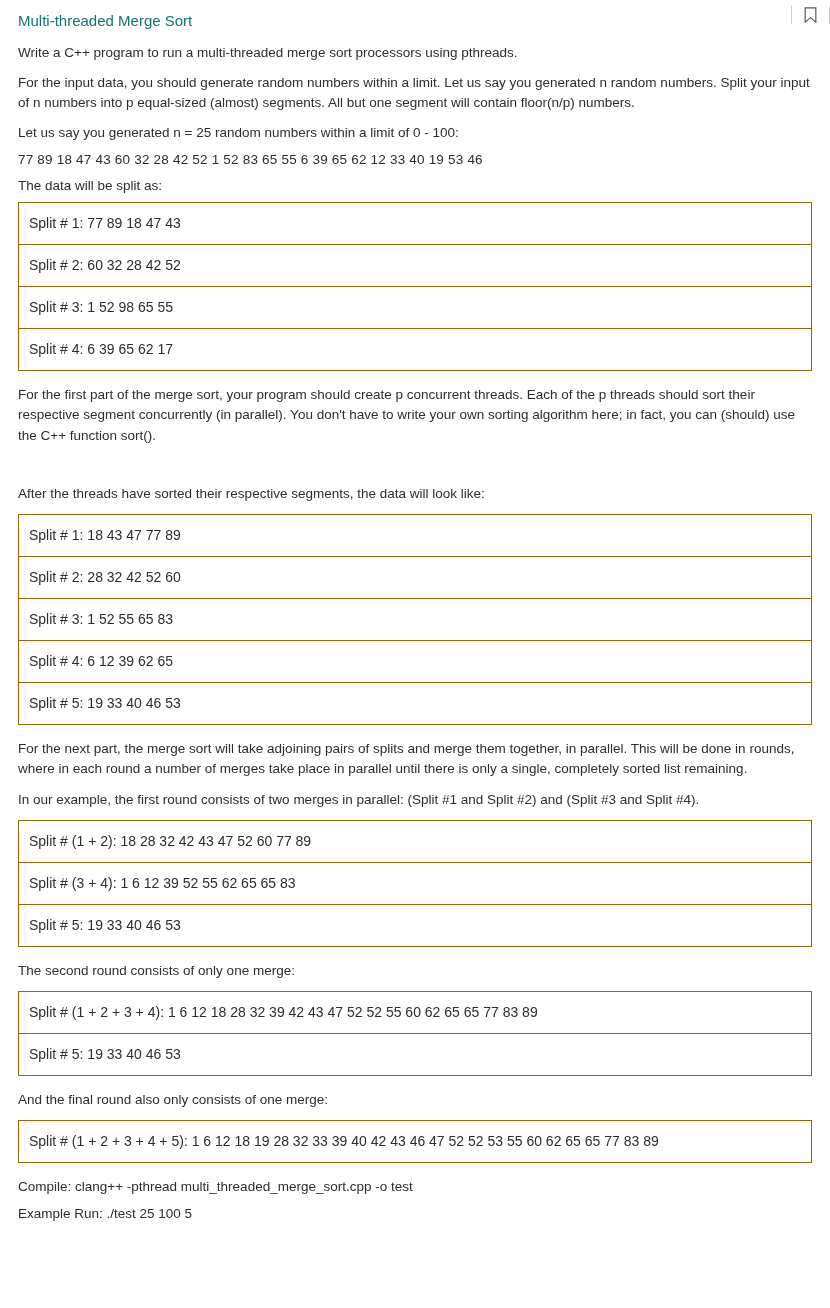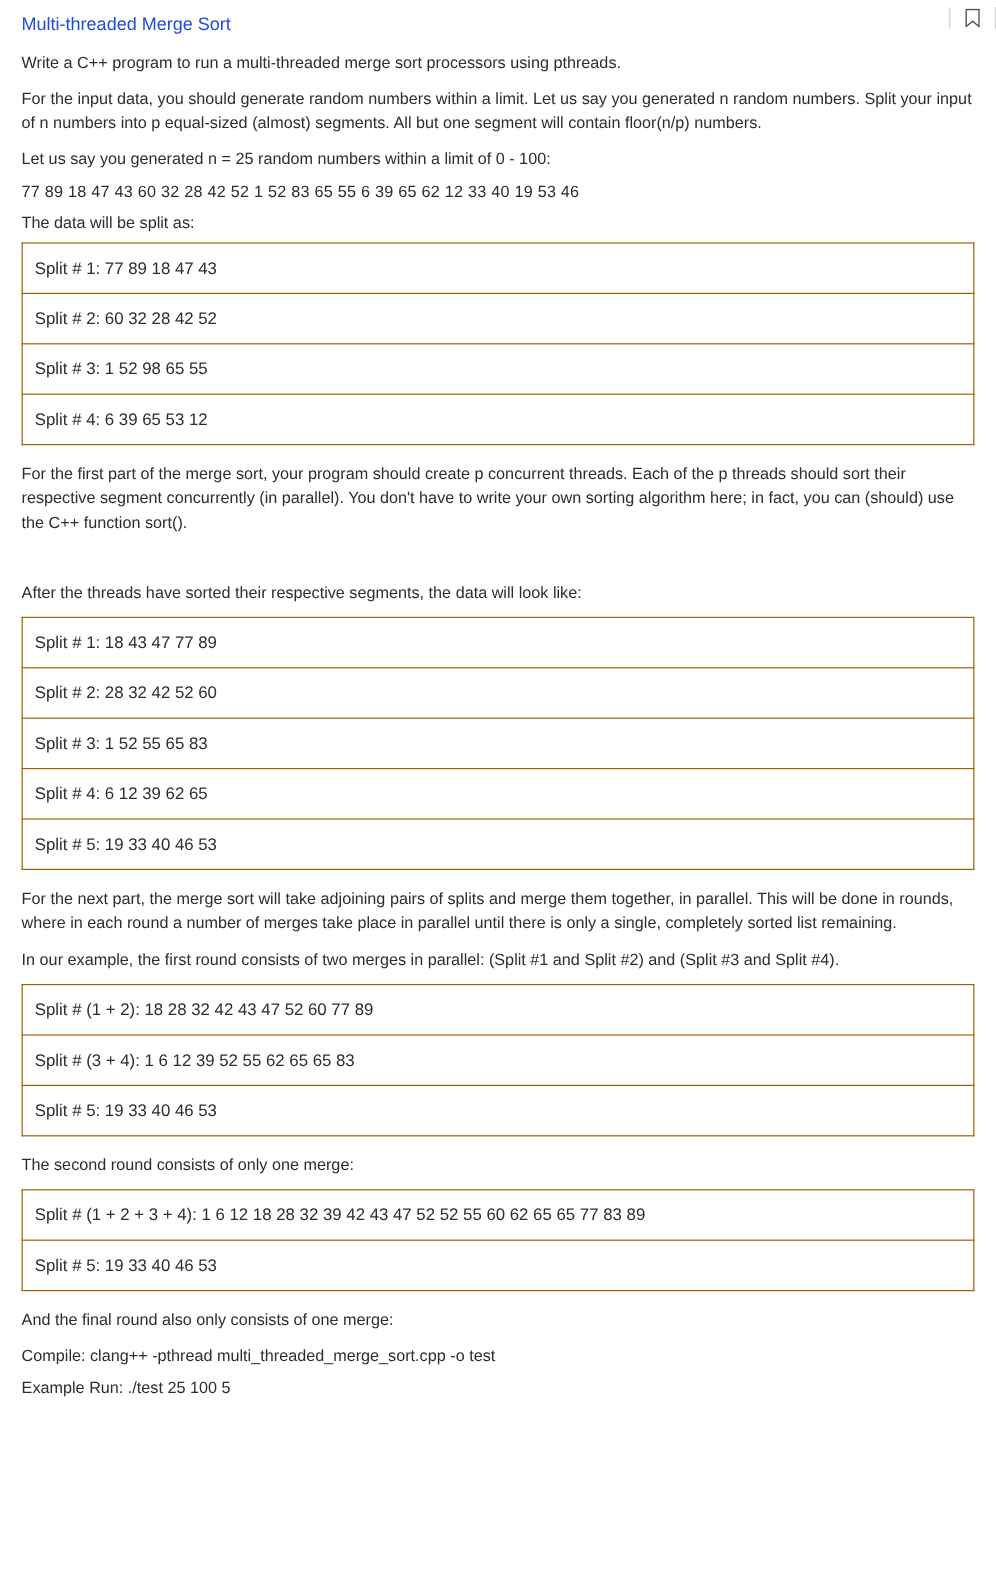--- a/index.html
+++ b/index.html
@@ -32,21 +32,21 @@
     background: #d0d0d0;
   }
   .bm {
     width: 13px;
     height: 16px;
   }
   h1.title {
     font-size: 15px;
     font-weight: 400;
     margin: 0 0 10px 0;
-    color: #1d4ed8;
+    color: #0f766e;
   }
   p.para {
     margin: 0 0 10px 0;
   }
   p.line {
     margin: 0 0 6px 0;
   }
   .numbers {
     font-family: "Segoe UI", Arial, sans-serif;
     letter-spacing: 0.2px;
@@ -96,21 +96,21 @@
         <tr>
           <td>Split # 1: 77 89 18 47 43</td>
         </tr>
     <tr>
           <td>Split # 2: 60 32 28 42 52</td>
         </tr>
     <tr>
           <td>Split # 3: 1 52 98 65 55</td>
         </tr>
     <tr>
-          <td>Split # 4: 6 39 65 53 12</td>
+          <td>Split # 4: 6 39 65 62 17</td>
         </tr>
   </tbody>
     </table>
 
   <p class="para">For the first part of the merge sort, your program should create p concurrent threads. Each of the p threads should sort their respective segment concurrently (in parallel). You don't have to write your own sorting algorithm here; in fact, you can (should) use the C++ function sort().</p>
 
   <div class="spacer-med"></div>
 
   <p class="para">After the threads have sorted their respective segments, the data will look like:</p>
 
@@ -160,17 +160,24 @@
           <td>Split # (1 + 2 + 3 + 4): 1 6 12 18 28 32 39 42 43 47 52 52 55 60 62 65 65 77 83 89</td>
         </tr>
     <tr>
           <td>Split # 5: 19 33 40 46 53</td>
         </tr>
   </tbody>
     </table>
 
   <p class="para">And the final round also only consists of one merge:</p>
 
+  <table class="splits">
+    <tbody>
+        <tr>
+          <td>Split # (1 + 2 + 3 + 4 + 5): 1 6 12 18 19 28 32 33 39 40 42 43 46 47 52 52 53 55 60 62 65 65 77 83 89</td>
+        </tr>
+  </tbody>
+    </table>
 
   <p class="line">Compile: clang++ -pthread multi_threaded_merge_sort.cpp -o test</p>
   <p class="line">Example Run: ./test 25 100 5</p>
 
 </div>
 
 </body></html>

